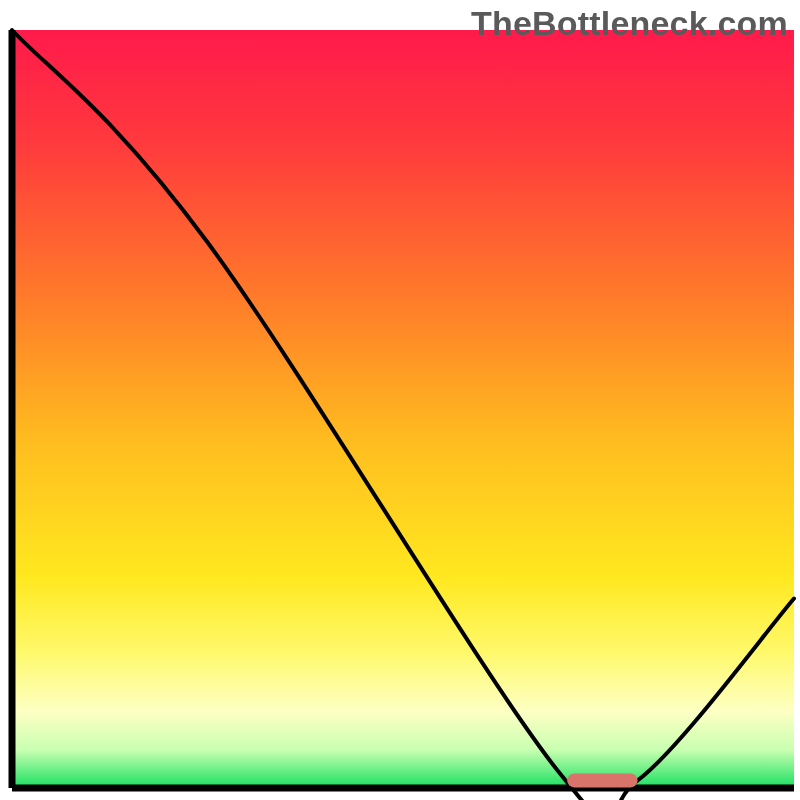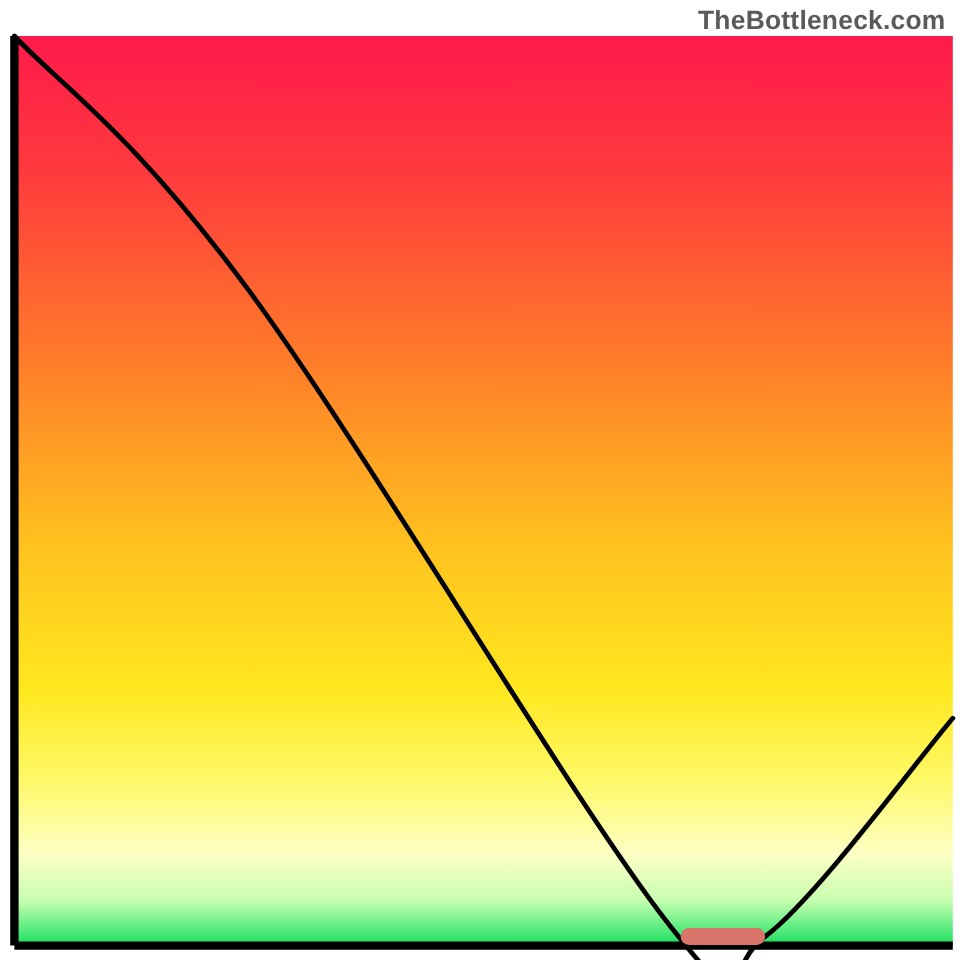--- a/index.html
+++ b/index.html
@@ -12,21 +12,21 @@
   }
   .chart-container {
     position: relative;
     width: 800px;
     height: 800px;
   }
   .watermark {
     position: absolute;
     top: 4px;
     right: 12px;
-    font-size: 22px;
+    font-size: 34px;
     font-weight: bold;
     color: #5a5a5a;
     letter-spacing: 0.2px;
     z-index: 10;
   }
   svg {
     display: block;
   }
 </style>
 </head>

